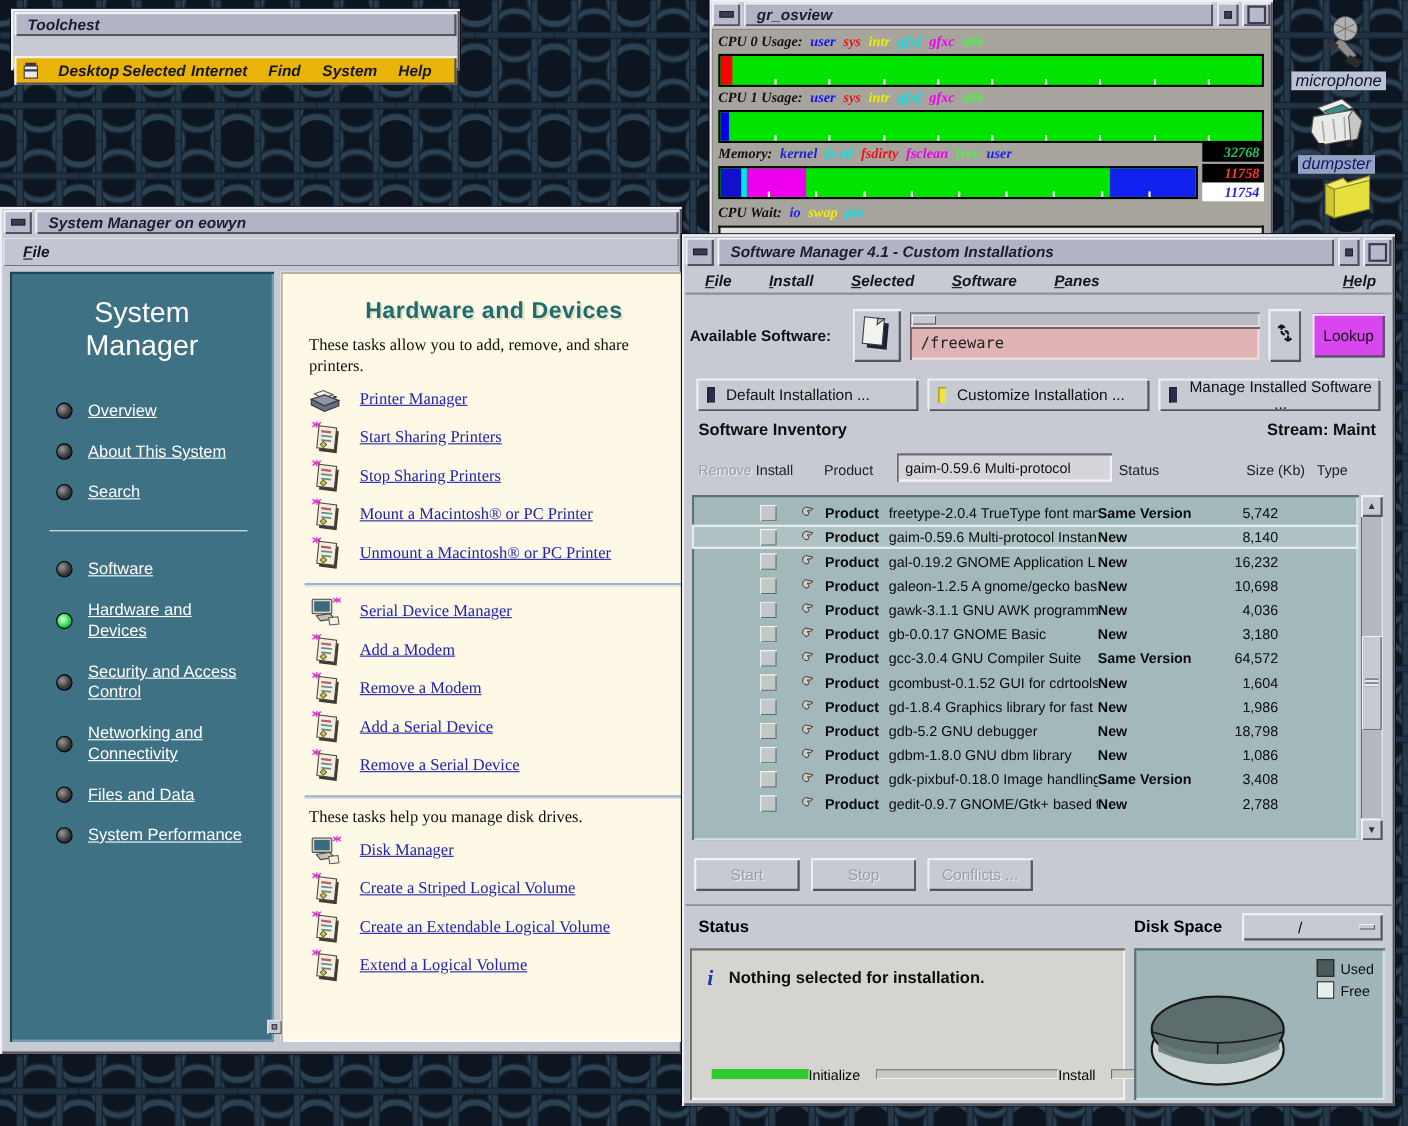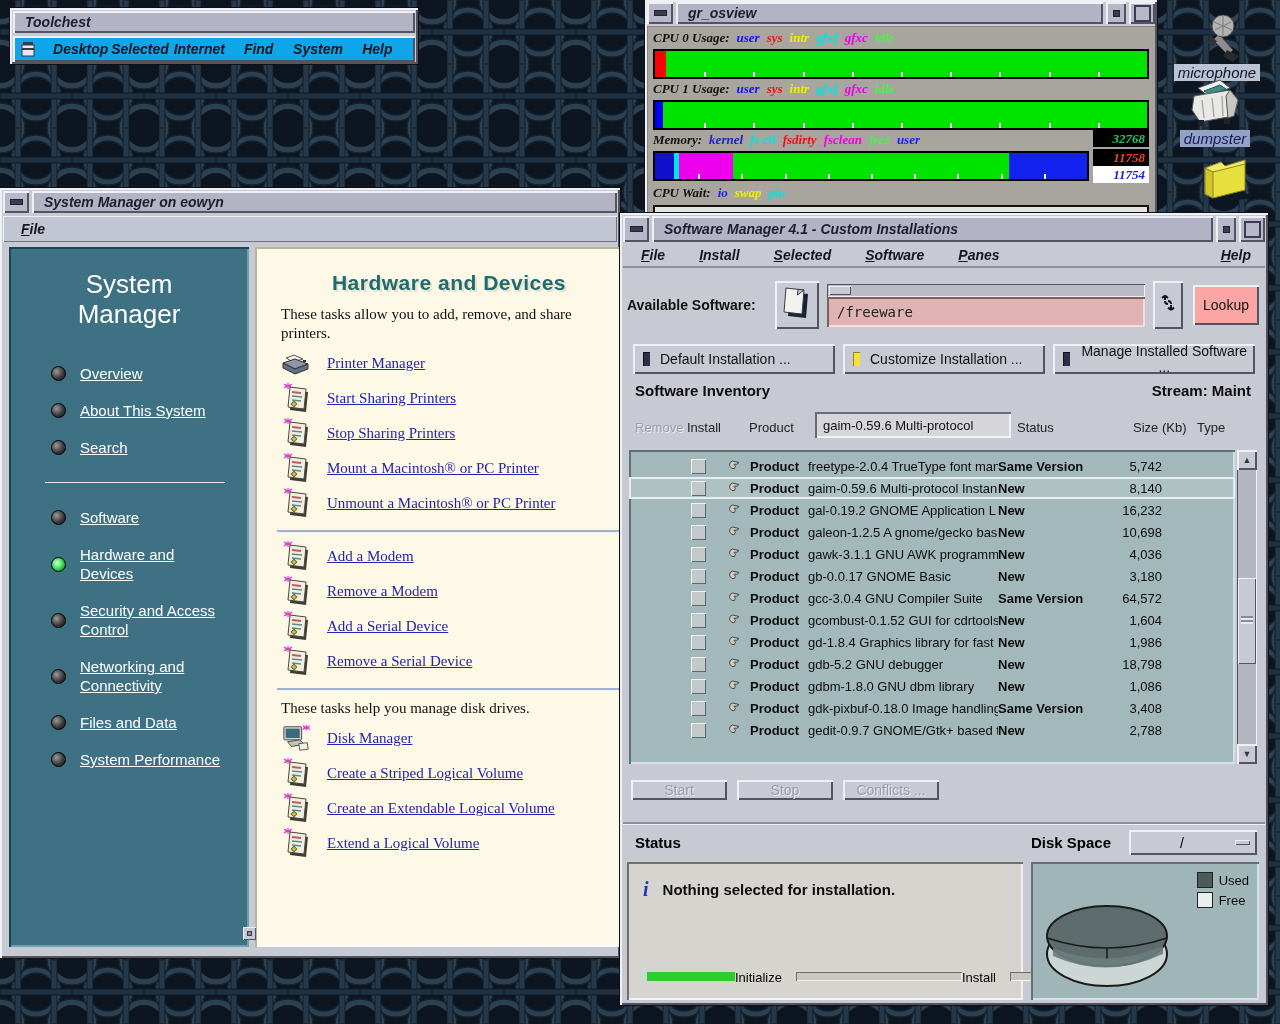--- a/index.html
+++ b/index.html
@@ -20,21 +20,21 @@
   .tb-title{flex:1;background:#b2b4c6;display:flex;align-items:center;padding-left:12px;
             font:italic bold 14px "Liberation Sans",sans-serif;color:#1d1d30;overflow:hidden;white-space:nowrap;}
   .menubar{display:flex;align-items:center;height:27px;
            font:italic bold 14px "Liberation Sans",sans-serif;color:#16161f;}
   .mn{display:inline-block;}
   .mn::first-letter{text-decoration:underline;}
 
   
   #toolchest{left:10px;top:8px;width:408px;height:56px;z-index:5;}
   #toolchest .titlebar{height:22px;}
-  #tc-menubar{height:26px;margin-top:3px;background:#0ea5e9;gap:0;padding:0 8px 0 6px;}
+  #tc-menubar{height:26px;margin-top:18px;background:#eab308;gap:0;padding:0 8px 0 6px;}
   .tc-icon{width:18px;height:18px;margin-right:14px;flex:0 0 auto;}
   .tc-menu{flex:1;text-align:center;cursor:default;}
 
   
   #grosview{left:645px;top:0;width:512px;height:214px;z-index:5;overflow:hidden;padding:2px;}
   #grosview .titlebar{height:22px;}
   .gr-body{background:#a8a49e;margin-top:2px;height:186px;padding:2px 6px 0 6px;overflow:hidden;
            box-shadow:inset 1px 1px 0 #8a8680;}
   .gr-row{font:italic bold 13px "Liberation Serif",serif;color:#111;margin-top:2px;white-space:nowrap;}
   .gr-leg{margin-left:7px;font:italic bold 13px "Liberation Serif",serif;}
@@ -50,21 +50,21 @@
   .gr-total{background:#000;color:#22c55e;margin-bottom:2px;text-align:right;}
   .gr-used{background:#000;color:#ff3b2e;}
   .gr-free{background:#fff;color:#2323cc;}
   .gr-cut{height:12px;background:#e4e4e0;border:2px solid #111;border-bottom:none;margin-top:4px;}
 
   
   .desk-icon{position:absolute;z-index:1;display:flex;flex-direction:column;align-items:center;width:110px;}
   .desk-label{font:italic 15px "Liberation Sans",sans-serif;padding:0 4px;margin-top:-4px;}
   #icon-mic{left:1162px;top:12px;}
   #icon-mic .desk-label{background:#bac3d4;color:#12122a;}
-  #icon-dump{left:1160px;top:74px;}
+  #icon-dump{left:1160px;top:84px;}
   #icon-dump .desk-label{background:#93a3c6;color:#17175e;}
   #icon-folder{left:1168px;top:150px;}
 
   
   #sysman{left:0;top:188px;width:620px;height:770px;z-index:6;overflow:hidden;}
   #sysman .titlebar{height:22px;}
   #sm-menubar{background:#c2c5d2;margin-top:3px;padding-left:18px;height:26px;box-shadow:inset 1px 1px 0 #eef0f6, inset -1px -1px 0 #70707e;}
   .sm-body{position:relative;height:712px;margin-top:3px;}
   .sm-side{position:absolute;left:6px;top:2px;width:240px;height:700px;background:#3e7184;
            box-shadow:inset 2px 2px 0 #1f4452, inset -2px -2px 0 #6fa0b0;overflow:hidden;}
@@ -104,21 +104,21 @@
   #avail-label{width:148px;}
   .folder-btn{width:44px;height:48px;background:#c7c9d3;display:flex;align-items:center;justify-content:center;cursor:pointer;}
   .combo{flex:1;margin:0 8px;}
   .combo-scroll{height:13px;background:#b9bbc5;box-shadow:inset 1px 1px 0 #54545f, inset -1px -1px 0 #eef0f6;position:relative;}
   .combo-thumb{position:absolute;left:2px;top:2px;width:22px;height:9px;background:#c7c9d3;
                box-shadow:inset 1px 1px 0 #eef0f6, inset -1px -1px 0 #54545f;}
   .combo-field{height:30px;background:#dfb3b3;box-shadow:inset 2px 2px 0 #7d5f5f, inset -2px -2px 0 #f4dcdc;
                border:none;width:100%;box-sizing:border-box;padding:0 10px;
                font:14px "DejaVu Sans Mono",monospace;color:#222;}
   .swap-btn{width:30px;height:48px;background:#c7c9d3;display:flex;align-items:center;justify-content:center;cursor:pointer;}
-  .lookup-btn{width:66px;height:40px;margin-left:10px;background:#fca5a5;border:none;cursor:pointer;
+  .lookup-btn{width:66px;height:40px;margin-left:10px;background:#d946ef;border:none;cursor:pointer;
               font:14px "Liberation Sans",sans-serif;color:#111;}
   #sw-modes{position:absolute;left:10px;top:102px;right:10px;height:30px;display:flex;gap:8px;}
   .mode-btn{flex:1;background:#c7c9d3;border:none;display:flex;align-items:center;gap:10px;padding-left:10px;
             font:14px "Liberation Sans",sans-serif;color:#111;cursor:pointer;text-align:center;}
   .mode-ind{width:7px;height:14px;background:#2e2e4a;box-shadow:inset 1px 1px 0 #101022;}
   .mode-ind.on{background:#f2e23a;box-shadow:inset 1px 1px 0 #8f851a;}
   #inv-title-row{position:absolute;left:12px;top:140px;right:14px;display:flex;}
   .inv-title{font:bold 15px "Liberation Sans",sans-serif;color:#0d0d0d;}
   #inv-stream{margin-left:auto;}
   .hdr-row{position:absolute;left:12px;top:170px;right:14px;height:30px;font:13px "Liberation Sans",sans-serif;color:#222;}
@@ -144,21 +144,21 @@
   .inv-scroll{width:20px;margin-left:2px;background:#b4b6c0;display:flex;flex-direction:column;
               box-shadow:inset 1px 1px 0 #54545f, inset -1px -1px 0 #eef0f6;}
   .scr-btn{height:20px;background:#c7c9d3;display:flex;align-items:center;justify-content:center;
            font-size:9px;color:#33334a;cursor:pointer;}
   .scr-track{flex:1;position:relative;}
   .scr-thumb{position:absolute;left:1px;right:1px;top:108px;height:86px;background:#c7c9d3;
              box-shadow:inset 1px 1px 0 #eef0f6, inset -1px -1px 0 #54545f;cursor:grab;}
   .scr-thumb::after{content:"";position:absolute;left:3px;right:3px;top:38px;height:8px;
              background:repeating-linear-gradient(180deg,#8a8a96 0 2px,#e8e8f0 2px 4px);}
   #sw-actions{position:absolute;left:8px;top:538px;display:flex;gap:10px;}
-  .act-btn{min-width:96px;height:20px;background:#c7c9d3;border:none;
+  .act-btn{min-width:96px;height:30px;background:#c7c9d3;border:none;
            font:14px "Liberation Sans",sans-serif;color:#9a9ea8;text-shadow:1px 1px 0 #eceef2;}
   .sw-divider{position:absolute;left:0;top:580px;right:0;height:2px;
               background:#8e8e9c;border-bottom:1px solid #eef0f6;}
   #status-label{position:absolute;left:12px;top:592px;font:bold 15px "Liberation Sans",sans-serif;}
   #disk-label{position:absolute;left:408px;top:592px;font:bold 15px "Liberation Sans",sans-serif;}
   .disk-select{position:absolute;left:506px;top:588px;width:128px;height:25px;background:#c7c9d3;
                display:flex;align-items:center;cursor:pointer;}
   .disk-select .val{flex:1;text-align:center;font:14px "Liberation Sans",sans-serif;}
   .disk-select .bar{width:15px;height:5px;background:#c7c9d3;margin-right:7px;
                box-shadow:inset 1px 1px 0 #eef0f6, inset -1px -1px 0 #54545f;}
@@ -484,20 +484,32 @@
                 <line x1="9" y1="13" x2="19" y2="14" stroke="#5a8a88" stroke-width="1.5"></line>
                 <line x1="9" y1="17" x2="18" y2="18" stroke="#5a8a88" stroke-width="1.5"></line>
                 <rect x="9" y="19" width="4" height="4" fill="#d8c23a" stroke="#6a6a3a" transform="rotate(45 11 21)"></rect>
               </svg>
             </span>
             <a class="task-link">Unmount a Macintosh® or PC Printer</a>
           </div>
           <div class="sec-divider"></div>
           <div class="task-row">
             <span class="task-icon">
+              <svg width="32" height="28" viewBox="0 0 32 28">
+                <path d="M24 3 L30 3 M27 0 L27 6 M23 1 L31 5 M23 5 L31 1" stroke="#e23bd0" stroke-width="1.2"></path>
+                <rect x="3" y="2" width="19" height="14" rx="1" fill="#d8d4ca" stroke="#444"></rect>
+                <rect x="5" y="4" width="15" height="10" fill="#3a6a7c"></rect>
+                <polygon points="7,18 20,16 25,21 11,23" fill="#c6c2b6" stroke="#444"></polygon>
+                <polygon points="19,20 28,19 29,26 20,27" fill="#f2eee0" stroke="#555"></polygon>
+              </svg>
+            </span>
+            <a class="task-link">Serial Device Manager</a>
+          </div>
+          <div class="task-row">
+            <span class="task-icon">
               <svg width="26" height="31" viewBox="0 0 26 31">
                 <path d="M2 3 L8 3 M5 0 L5 6 M1 1 L9 5 M1 5 L9 1" stroke="#e23bd0" stroke-width="1.2"></path>
                 <polygon points="9,7 25,9 23,29 7,27" fill="#3f3c34"></polygon>
                 <polygon points="7,4 23,6 21,26 5,24" fill="#f2eee0" stroke="#4a463c"></polygon>
                 <line x1="9" y1="9" x2="18" y2="10" stroke="#c05868" stroke-width="2"></line>
                 <line x1="9" y1="13" x2="19" y2="14" stroke="#5a8a88" stroke-width="1.5"></line>
                 <line x1="9" y1="17" x2="18" y2="18" stroke="#5a8a88" stroke-width="1.5"></line>
                 <rect x="9" y="19" width="4" height="4" fill="#d8c23a" stroke="#6a6a3a" transform="rotate(45 11 21)"></rect>
               </svg>
             </span>

